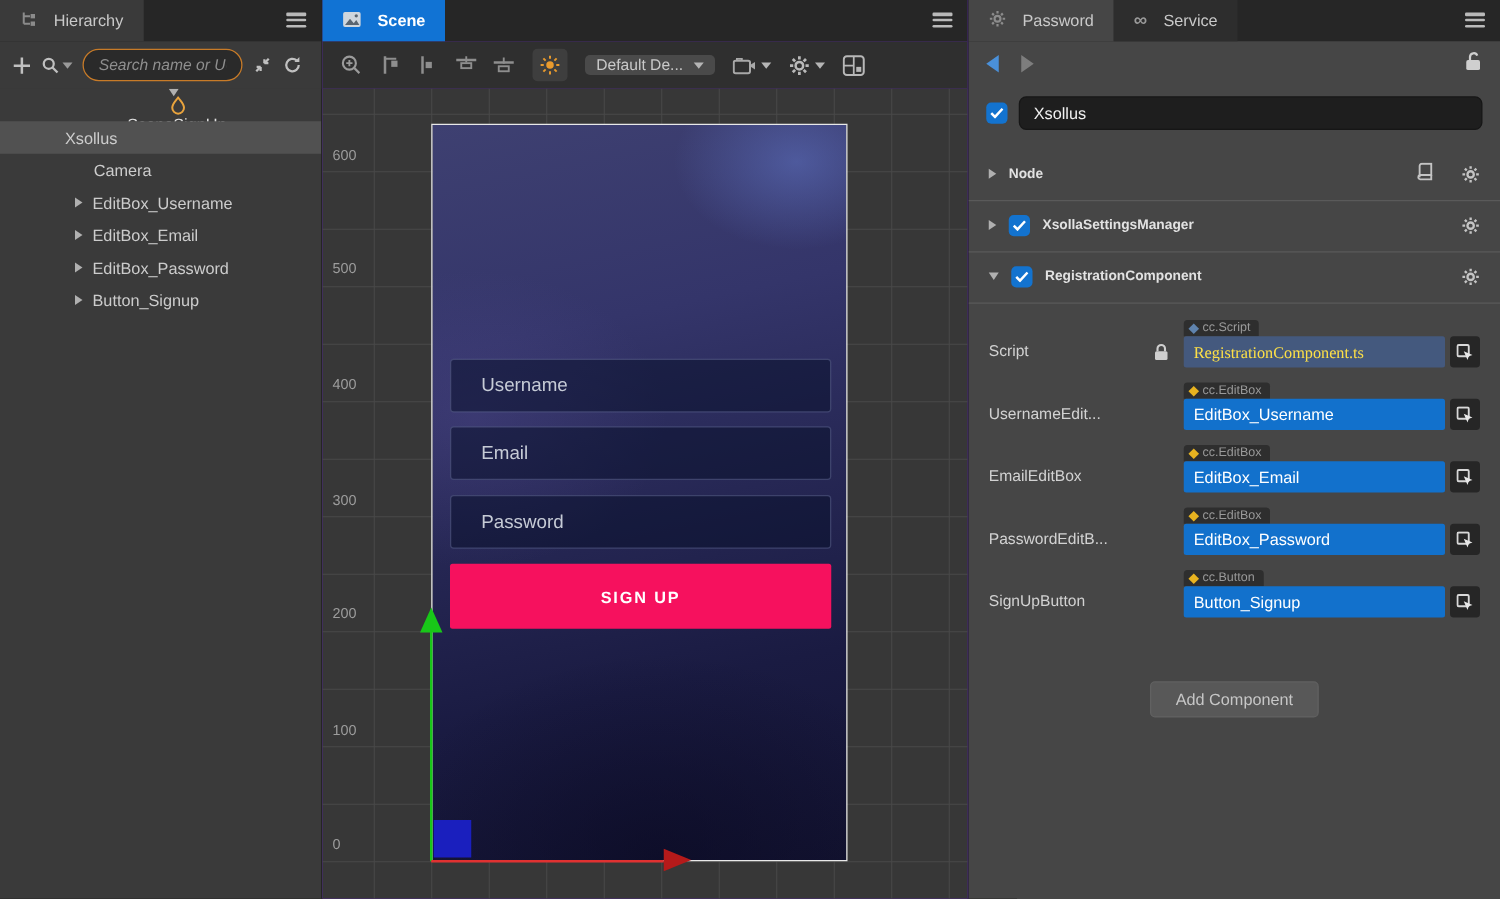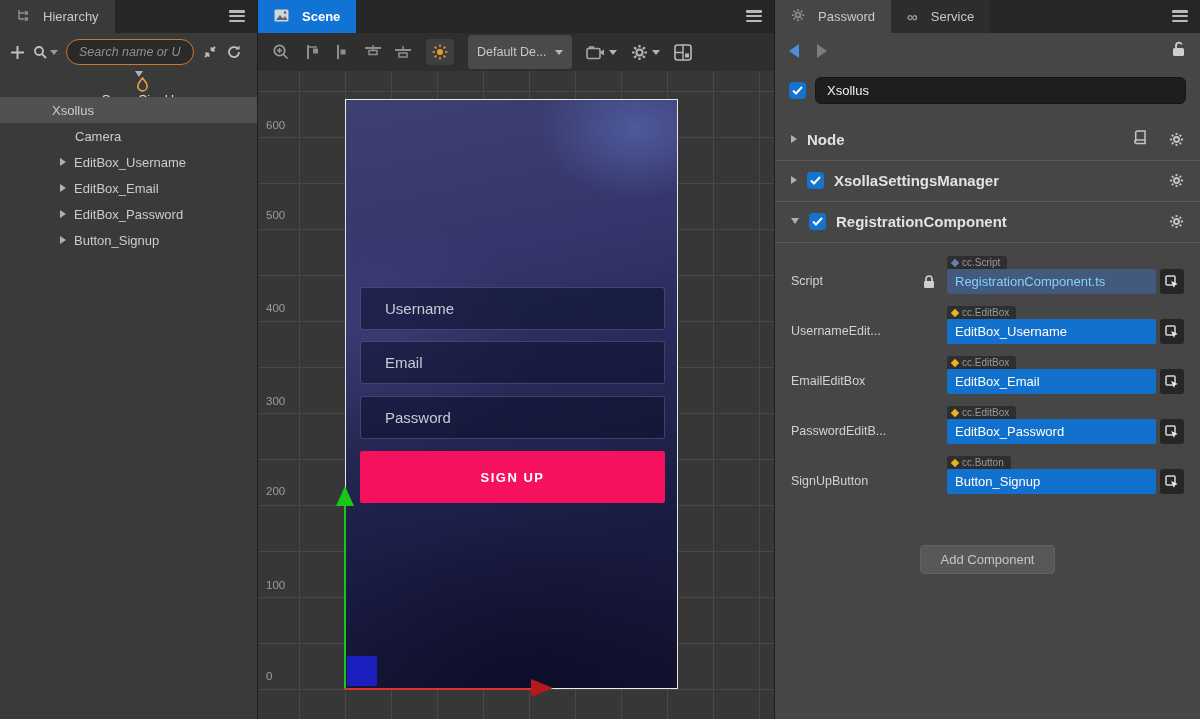--- a/index.html
+++ b/index.html
@@ -36,21 +36,21 @@
   .tree-row .exp { width:10px; display:flex; justify-content:center; }
   .tree-label { padding-left:6px; white-space:nowrap; }
 
   
   .scene { width:517px; display:flex; flex-direction:column; border-right:1px solid #1e1e1e; background:#6d28d9; }
   .scene .tab.scene-tab { background:#1173d4; color:#fff; font-weight:bold; }
   .s-toolbar { height:38px; background:#2f2f2f; display:flex; align-items:center; gap:14px; padding:0 14px; flex:none; }
   .tool-group { display:flex; align-items:center; gap:12px; }
   .light-btn { width:28px; height:26px; background:#3e3e3e; border-radius:4px; display:flex; align-items:center;
                justify-content:center; }
-  .mode-dd { min-width:104px; height:34px; background:#4a4a4a; border-radius:4px; display:flex; align-items:center;
+  .mode-dd { min-width:104px; height:16px; background:#4a4a4a; border-radius:4px; display:flex; align-items:center;
              justify-content:space-between; padding:0 9px; color:#c9c9c9; font-size:12.5px; gap:8px; }
   .dd-icon { display:flex; align-items:center; gap:4px; }
   .viewport { flex:1; position:relative; overflow:hidden;
       background-image:
         linear-gradient(to right, #484848 1px, transparent 1px),
         linear-gradient(to bottom, #484848 1px, transparent 1px);
       background-size:46px 46px;
       background-position:41px 20px;
       background-color:#373737; }
   .ruler-num { position:absolute; left:8px; color:#9c9c9c; font-size:11.5px; }
@@ -83,37 +83,37 @@
   .nav-row { height:36px; display:flex; align-items:center; padding:0 14px; gap:18px; }
   .nav-back { width:0; height:0; border-top:7px solid transparent; border-bottom:7px solid transparent;
               border-right:10px solid #4a90d9; }
   .nav-fwd  { width:0; height:0; border-top:7px solid transparent; border-bottom:7px solid transparent;
               border-left:10px solid #7d7d7d; }
   .nav-spacer { flex:1; }
   .name-row { display:flex; align-items:center; gap:9px; padding:8px 14px 12px; }
   .name-field { flex:1; height:27px; background:#1e1e1e; border:1px solid #161616; border-radius:6px;
                 color:#f0f0f0; font-size:13px; display:flex; align-items:center; padding:0 11px; }
   .section-row { height:30px; display:flex; align-items:center; padding:0 16px; gap:10px;
-                 color:#e2e2e2; font-size:15px; font-weight:bold; }
+                 color:#e2e2e2; font-size:11px; font-weight:bold; }
   .section-row .grow { flex:1; }
   .divider { height:1px; background:#5a5a5a; margin:6px 0 4px; }
   .props { padding:4px 0 6px; }
   .prop-row { display:flex; padding:5px 16px 7px; align-items:flex-end; }
   .prop-label { width:132px; color:#d2d2d2; font-size:12.5px; padding-bottom:6px; white-space:nowrap;
                 overflow:hidden; }
   .prop-lock { width:24px; display:flex; justify-content:flex-start; align-items:center; padding-bottom:5px; }
   .prop-value { flex:1; display:flex; flex-direction:column; align-items:flex-start; }
   .type-pill { background:#2e2e2e; border-radius:3px 3px 0 0; padding:1px 7px 1px 5px; font-size:10px;
                color:#9a9a9a; display:flex; align-items:center; gap:4px; }
   .pill-diamond { width:6px; height:6px; background:#e8b320; transform:rotate(45deg); display:inline-block; }
   .pill-diamond.blue { background:#5f83ad; }
   .ref-group { display:flex; align-items:center; gap:4px; width:100%; }
   .ref-field { flex:1; height:25px; border-radius:2px; background:#1271cc; color:#ffffff; font-size:13px;
                display:flex; align-items:center; padding:0 8px; white-space:nowrap; overflow:hidden; }
-  .ref-field.script { background:#44597e; color:#7dd3fc; }
+  .ref-field.script { background:#44597e; color:#fde047;font-family:Liberation Serif, serif; }
   .picker-btn { width:24px; height:25px; background:#262626; border-radius:3px; display:flex;
                 align-items:center; justify-content:center; flex:none; }
   .add-row { display:flex; justify-content:center; padding:38px 0; }
   .add-btn { background:#585858; border:1px solid #616161; color:#c6c6c6; font-size:13px; border-radius:4px;
              padding:6px 20px; font-family:"Liberation Sans",sans-serif; }
 </style>
 </head>
 <body>
 
 <div class="app">

